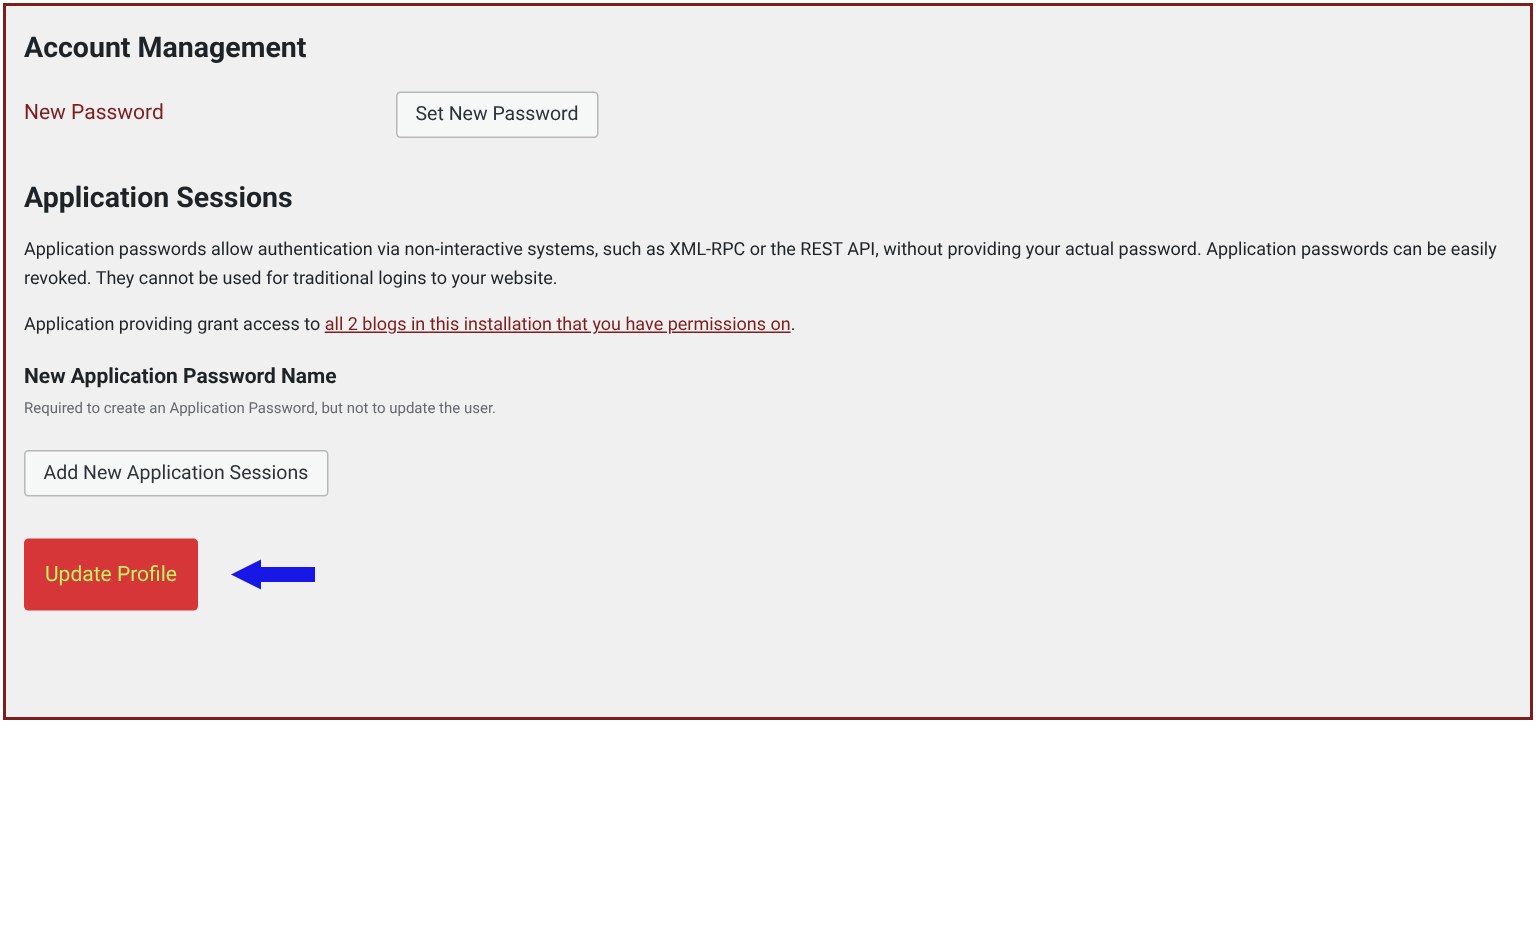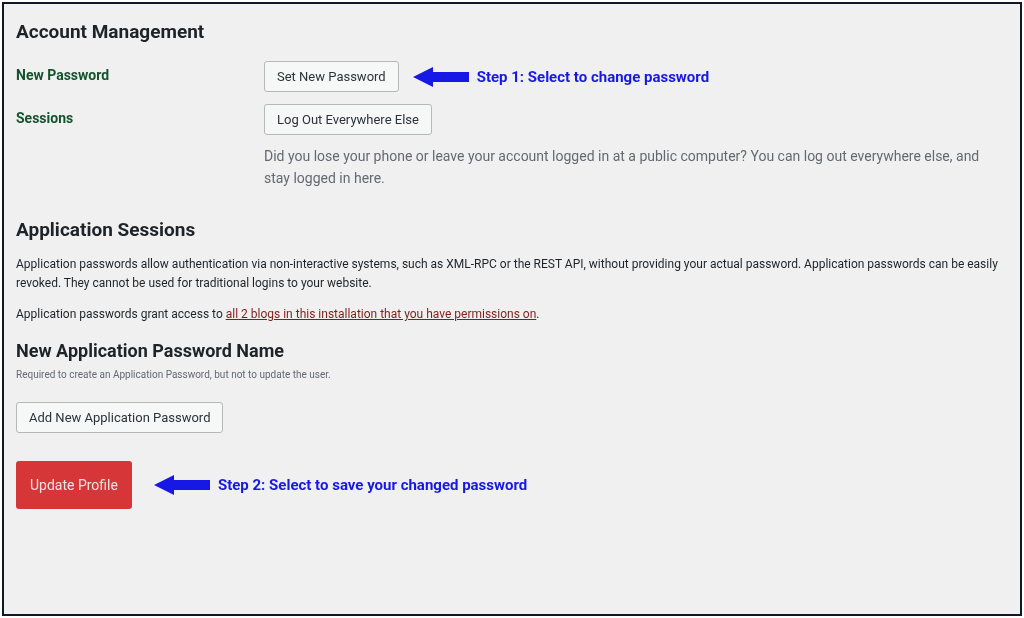--- a/index.html
+++ b/index.html
@@ -6,23 +6,23 @@
   html, body { margin:0; padding:0; }
   body {
     font-family: -apple-system, BlinkMacSystemFont, "Segoe UI", Roboto, Helvetica, Arial, sans-serif;
     background:#fff;
     width:1024px;
     height:618px;
     overflow:hidden;
   }
   .frame {
     width:1020px;
-    height:614px;
+    height:478px;
     margin:2px;
-    border:2px solid #0f172a;
+    border:2px solid #7f1d1d;
     background:#f0f0f1;
     padding:10px 12px 12px 12px;
     color:#1d2327;
     position:relative;
   }
   h2.section-title {
     font-size:19px;
     font-weight:700;
     margin:6px 0 18px 0;
     color:#1d2327;
@@ -31,22 +31,22 @@
     margin:28px 0 14px 0;
   }
   .row {
     display:flex;
     align-items:flex-start;
     margin-bottom:12px;
   }
   .row-label {
     width:248px;
     font-size:14px;
-    font-weight:700;
-    color:#14532d;
+    font-weight:400;
+    color:#7f1d1d;
     padding-top:6px;
   }
   .row-content {
     flex:1;
     font-size:14px;
   }
   .btn-secondary {
     display:inline-block;
     background:#f6f7f7;
     border:1px solid #b7b7b7;
@@ -69,21 +69,21 @@
     font-size:12px;
     color:#1d2327;
     line-height:1.6;
     margin:0 0 12px 0;
   }
   a.red-link {
     color:#7f1d1d;
     text-decoration:underline;
   }
   .field-label {
-    font-size:18px;
+    font-size:14px;
     font-weight:700;
     margin:16px 0 6px 0;
     display:block;
   }
   input[type=text] {
     width:340px;
     font-size:14px;
     padding:6px 10px;
     border:1px solid #8c8f94;
     border-radius:3px;
@@ -96,21 +96,21 @@
     color:#646970;
     font-size:10px;
     margin:6px 0 0 0;
     line-height:1.5;
     max-width:440px;
   }
   .add-btn-wrap { margin-top:20px; }
   .primary-btn {
     background:#d63638;
     border:none;
-    color:#e5e5e5;
+    color:#bef264;
     font-size:14px;
     padding:16px 14px;
     border-radius:3px;
     cursor:pointer;
     font-family:inherit;
   }
   .primary-row {
     margin-top:28px;
     display:flex;
     align-items:center;
@@ -134,56 +134,42 @@
 
 <div class="frame">
 
   <h2 class="section-title">Account Management</h2>
 
   
   <div class="row">
     <div class="row-label">New Password</div>
     <div class="row-content" style="display:flex;align-items:center;">
       <button class="btn-secondary">Set New Password</button>
-      <span class="annot annot1">
-        <svg width="56" height="22" viewBox="0 0 56 22">
-          <polygon points="0,11 20,1 20,6 56,6 56,16 20,16 20,21" fill="#1818e6"></polygon>
-        </svg>
-        <span class="annot-text">Step 1: Select to change password</span>
-      </span>
     </div>
   </div>
 
   
-  <div class="row sessions-row">
-    <div class="row-label">Sessions</div>
-    <div class="row-content">
-      <button class="btn-secondary">Log Out Everywhere Else</button>
-      <p class="description">Did you lose your phone or leave your account logged in at a public computer? You can log out everywhere else, and stay logged in here.</p>
-    </div>
-  </div>
 
   <h2 class="section-title app-pw-title">Application Sessions</h2>
 
   <p class="intro">Application passwords allow authentication via non-interactive systems, such as XML-RPC or the REST API, without providing your actual password. Application passwords can be easily revoked. They cannot be used for traditional logins to your website.</p>
 
   <p class="intro">
-    <span>Application passwords grant access to </span><a href="#" class="red-link">all 2 blogs in this installation that you have permissions on</a><span>.</span>
+    <span>Application providing grant access to </span><a href="#" class="red-link">all 2 blogs in this installation that you have permissions on</a><span>.</span>
   </p>
 
   <label class="field-label">New Application Password Name</label>
   <p class="hint">Required to create an Application Password, but not to update the user.</p>
 
   <div class="add-btn-wrap">
-    <button class="btn-secondary">Add New Application Password</button>
+    <button class="btn-secondary">Add New Application Sessions</button>
   </div>
 
   <div class="primary-row">
     <button class="primary-btn">Update Profile</button>
     <span class="annot annot2">
       <svg width="56" height="22" viewBox="0 0 56 22">
         <polygon points="0,11 20,1 20,6 56,6 56,16 20,16 20,21" fill="#1818e6"></polygon>
       </svg>
-      <span class="annot-text">Step 2: Select to save your changed password</span>
     </span>
   </div>
 
 </div>
 
 </body></html>

